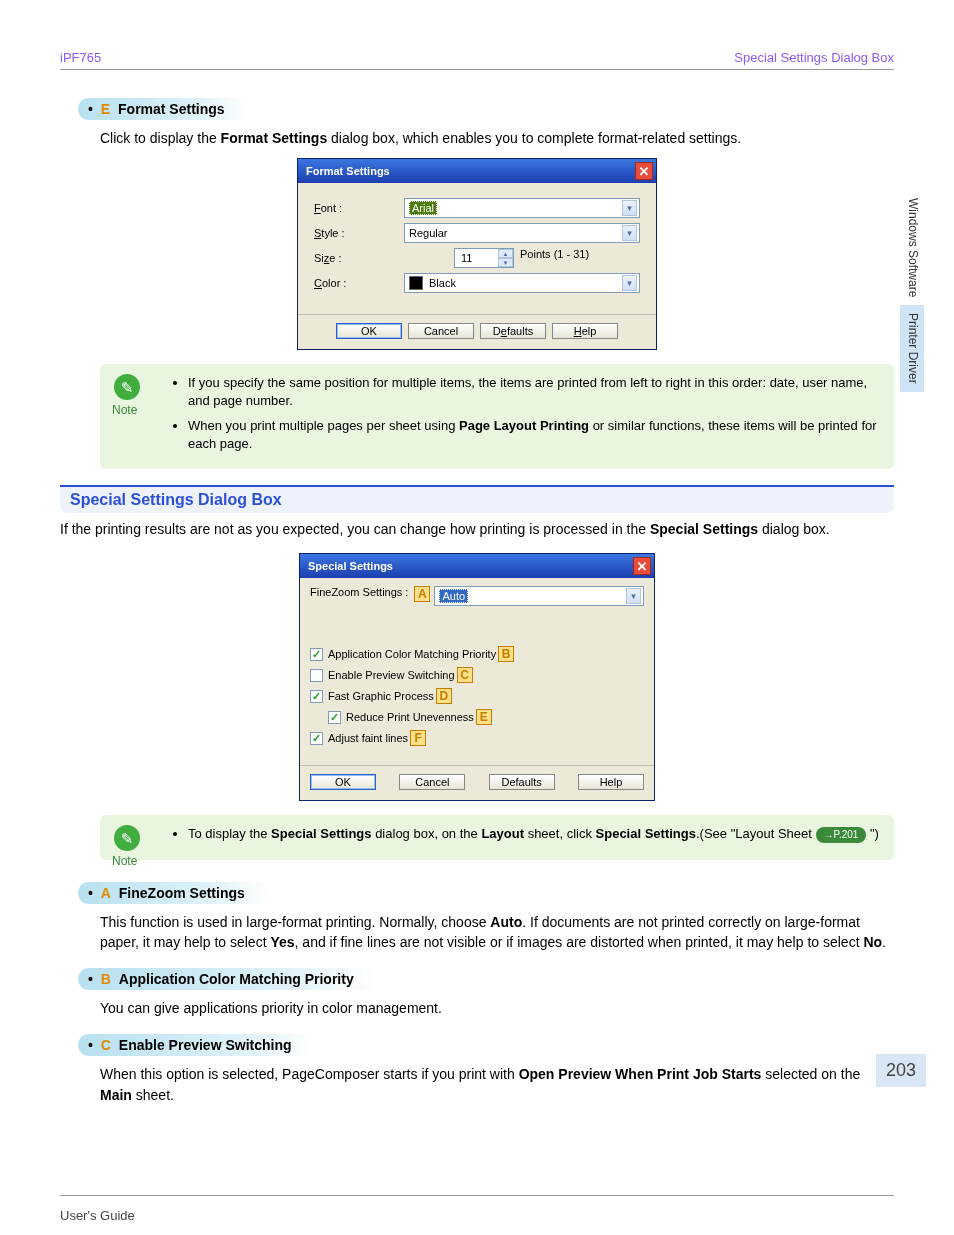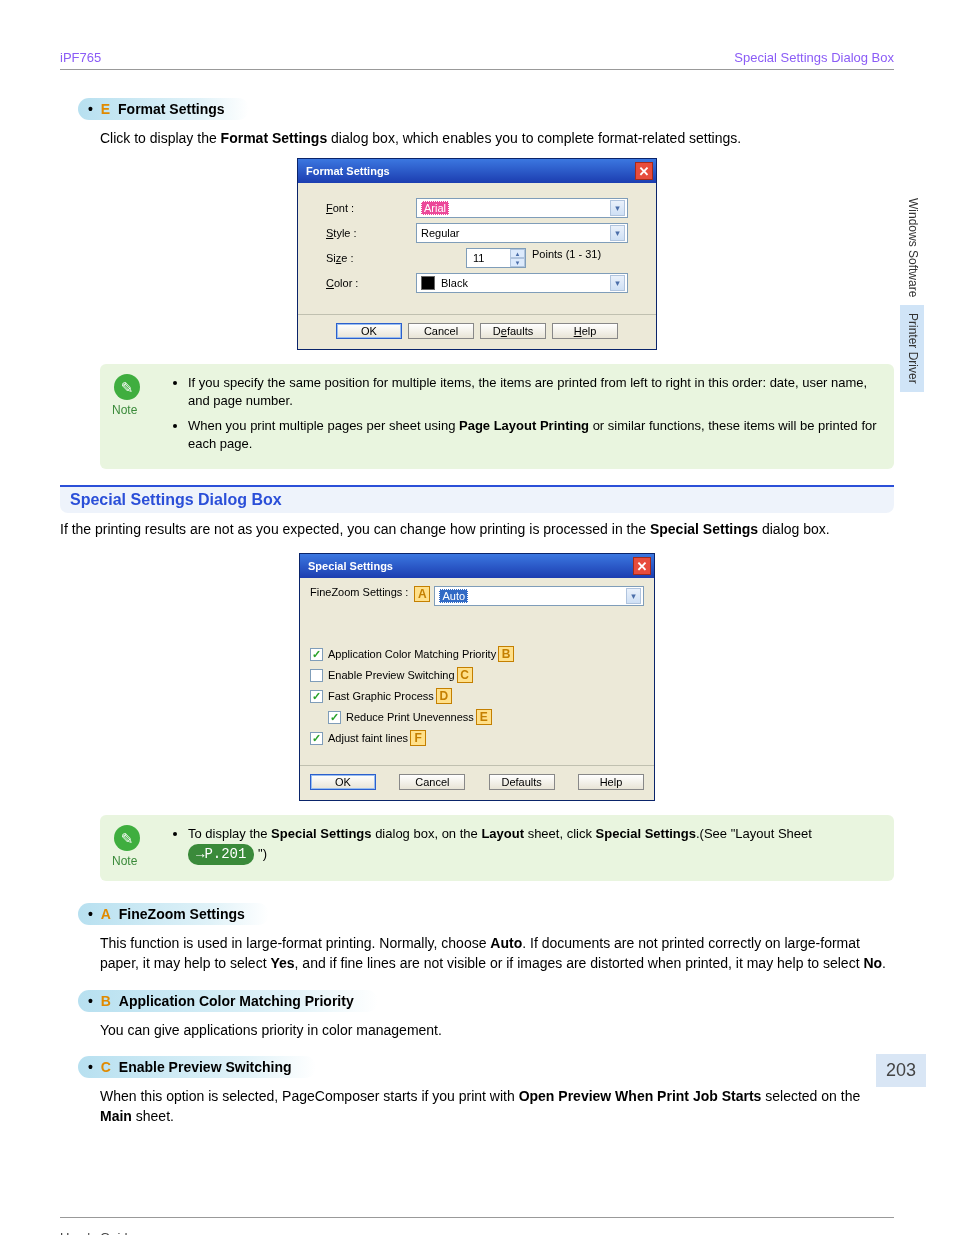--- a/index.html
+++ b/index.html
@@ -72,22 +72,22 @@
     color:#fff; font-size:15px;
   }
   .note .label {
     position: absolute; left: 12px; top: 38px;
     color: #3a8a3a; font-size: 12px;
   }
   .note ul { list-style: disc; padding-left: 18px; }
   .note li { margin-bottom: 6px; }
   .page-ref {
     display:inline-block;
-    background:#3a8a3a; color:#fff; font-size:14px;
-    border-radius:10px; padding:1px 8px;font-family:Liberation Mono, monospace;
+    background:#3a8a3a; color:#fff; font-size:10px;
+    border-radius:10px; padding:1px 8px;
   }
 
   
   .win-dialog {
     width: 360px;
     border: 1px solid #0a246a;
     background: #ece9d8;
     font-family: Tahoma, Arial, sans-serif;
     font-size: 11px;
     margin: 0 auto 10px auto;
@@ -98,30 +98,30 @@
     color: #fff; font-weight: bold;
     display:flex; align-items:center; justify-content:space-between;
     padding: 0 3px 0 8px;
   }
   .win-close {
     width: 18px; height: 18px;
     background:#e74c3c; border:1px solid #a52a1a;
     color:#fff; display:flex; align-items:center; justify-content:center;
     font-weight:bold; font-size:13px;
   }
-  .win-body { padding: 10px 28px; }
+  .win-body { padding: 10px 16px; }
   .win-row { display:flex; align-items:center; margin: 5px 0; }
   .win-row .lbl { width: 90px; }
   .win-row .lbl u { text-decoration: underline; }
   .win-dd {
     flex:1; height:20px; border:1px solid #7f9db9;
     background:#fff; display:flex; align-items:center; justify-content:space-between;
     padding:0 2px 0 4px;
   }
-  .win-dd.sel span:first-child { background:#ec4899; color:#fff; border:1px dotted #fff; padding:0 2px; }
+  .win-dd.sel span:first-child { background:#4d7c0f; color:#fff; border:1px dotted #fff; padding:0 2px; }
   .win-dd .arrow {
     width:15px; height:16px; border:1px solid #b0c4de;
     background: linear-gradient(#eaf1fb,#cfe0f5);
     display:flex;align-items:center;justify-content:center;color:#4b6ea9;font-size:9px;
   }
   .win-spin {
     width:60px; height:20px; border:1px solid #7f9db9; background:#fff;
     display:flex;align-items:center;justify-content:space-between;padding-left:6px; margin-right:6px;
   }
   .win-spin .updn {

